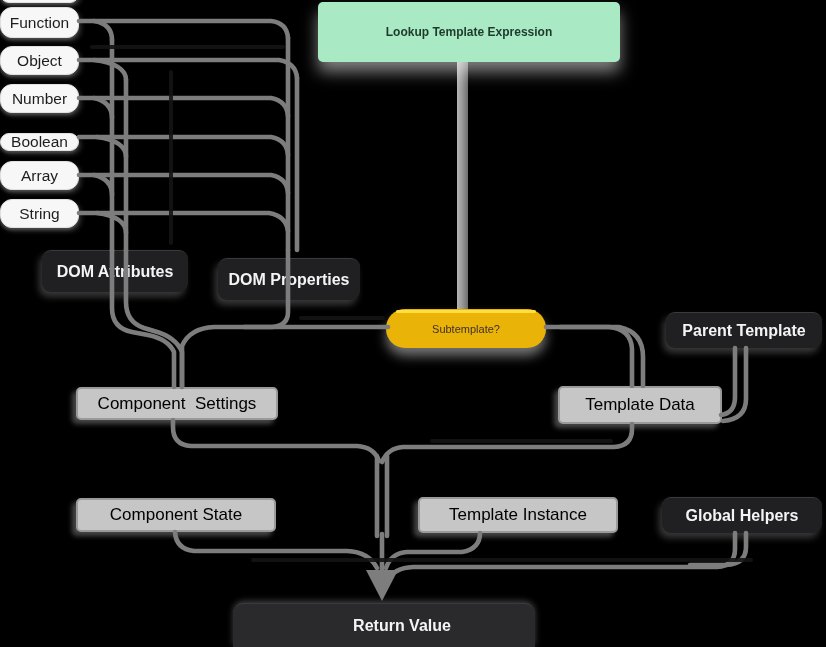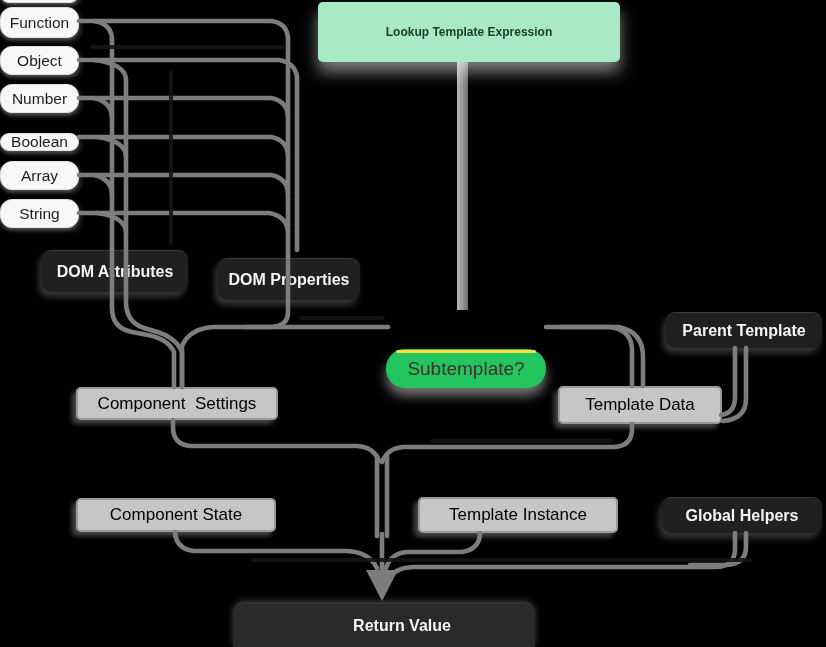--- a/index.html
+++ b/index.html
@@ -9,22 +9,22 @@
         box-sizing:border-box;z-index:2;}
   .lbl{white-space:pre;}
   .type{background:#f7f7f7;border:1px solid #e0e0e0;border-radius:12px;color:#1d1d1f;
         font-size:15.5px;box-shadow:2px 3px 5px rgba(150,150,150,.35), -1px 2px 3px rgba(255,255,255,.18);}
   .dark{background:#202023;border-radius:9px;color:#f4f4f4;font-size:16px;font-weight:600;
         border-top:1px solid #3a3a3e;box-shadow:-3px 5px 7px rgba(255,255,255,.22);}
   .gray{background:#c6c6c6;border:2px solid #9a9a9a;border-radius:5px;color:#000000;
         font-size:17px;box-shadow:-4px 4px 5px rgba(255,255,255,.28);}
   .green{background:#a9e9c4;border-radius:5px;color:#1d3a2b;font-size:12px;font-weight:700;
         box-shadow:0 10px 16px rgba(255,255,255,.5);}
-  .pink{background:#22c55e;border-radius:19px;color:#41302c;font-size:19px;
-        box-shadow:0 8px 12px rgba(255,255,255,.45);margin-top:40px;}
+  .pink{background:#eab308;border-radius:19px;color:#41302c;font-size:11px;
+        box-shadow:0 8px 12px rgba(255,255,255,.45);}
   .return{border-radius:11px 11px 0 0;background:#2a2a2c;box-shadow:0 -2px 6px rgba(255,255,255,.25);padding-left:36px;}
   .yellow-line{position:absolute;top:1px;left:10px;right:10px;height:3px;border-radius:2px;
         background:#ffdf3e;}
   .vbar{position:absolute;left:457px;top:62px;width:11px;height:248px;z-index:1;
         background:linear-gradient(90deg,#b6b6b6 0%,#9a9a9a 45%,#6e6e6e 100%);}
   .edges{position:absolute;left:0;top:0;z-index:3;pointer-events:none;}
   .edge{fill:none;stroke:#7d7d7d;stroke-width:4.6;stroke-linecap:round;stroke-linejoin:round;}
   .shadowline{fill:none;stroke:#141414;stroke-width:4;opacity:.9;stroke-linecap:round;}
 </style>
 </head>

